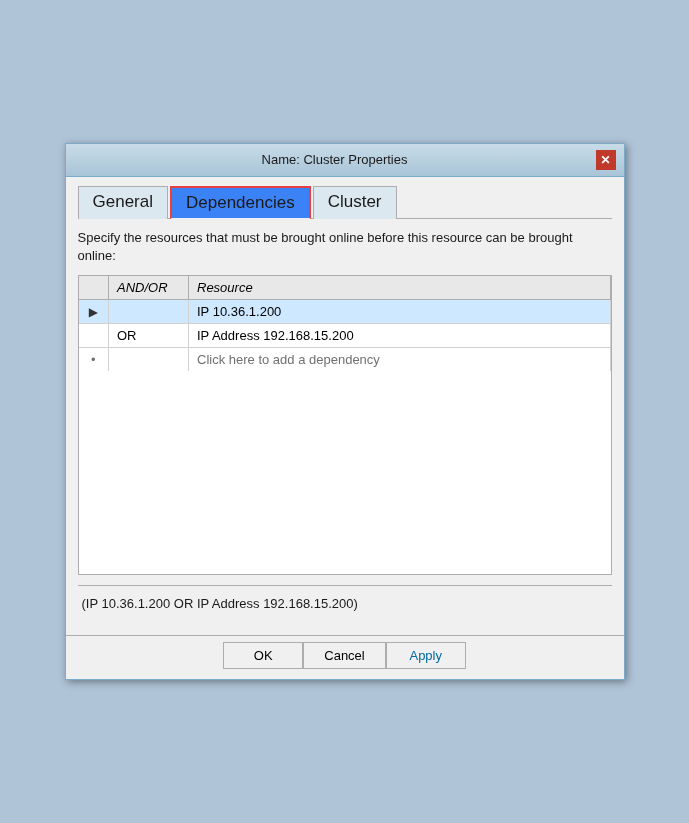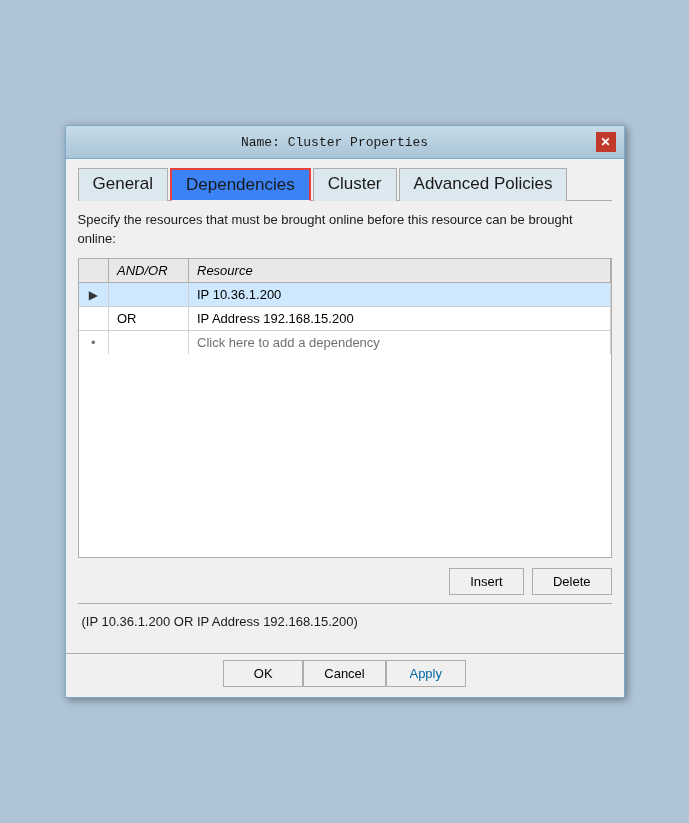--- a/index.html
+++ b/index.html
@@ -28,21 +28,20 @@
       justify-content: space-between;
       padding: 6px 8px;
       border-bottom: 1px solid #7aabca;
     }
     .title-bar-text {
       font-size: 13px;
       font-weight: normal;
       color: #1a1a1a;
       flex: 1;
       text-align: center;
-      font-family: Liberation Mono, monospace;
     }
     .close-btn {
       background: #c0392b;
       border: none;
       width: 20px;
       height: 20px;
       cursor: pointer;
       display: flex;
       align-items: center;
       justify-content: center;
@@ -194,21 +193,20 @@
     <span class="title-bar-text">Name: Cluster Properties</span>
     <button class="close-btn">✕</button>
   </div>
 
   <div class="dialog-body">
 
     <div class="tabs">
       <div class="tab">General</div>
       <div class="tab active">Dependencies</div>
       <div class="tab">Cluster</div>
-      <div class="tab">Advanced Policies</div>
     </div>
 
     <div class="description">Specify the resources that must be brought online before this resource can be brought online:</div>
 
     <div class="table-container">
       <table>
         <thead>
           <tr>
             <th></th>
             <th>AND/OR</th>
@@ -230,24 +228,20 @@
           </tr>
           <tr class="add-row">
             <td class="add-dot">•</td>
             <td></td>
             <td>Click here to add a dependency</td>
           </tr>
         </tbody>
       </table>
     </div>
 
-    <div class="button-row">
-      <button class="btn">Insert</button>
-      <button class="btn">Delete</button>
-    </div>
 
     <hr class="separator">
 
     <div class="dependency-expr">(IP 10.36.1.200  OR  IP Address 192.168.15.200)</div>
   </div>
 
   <div class="bottom-buttons">
     <button class="btn">OK</button>
     <button class="btn">Cancel</button>
     <button class="btn" disabled="">Apply</button>

